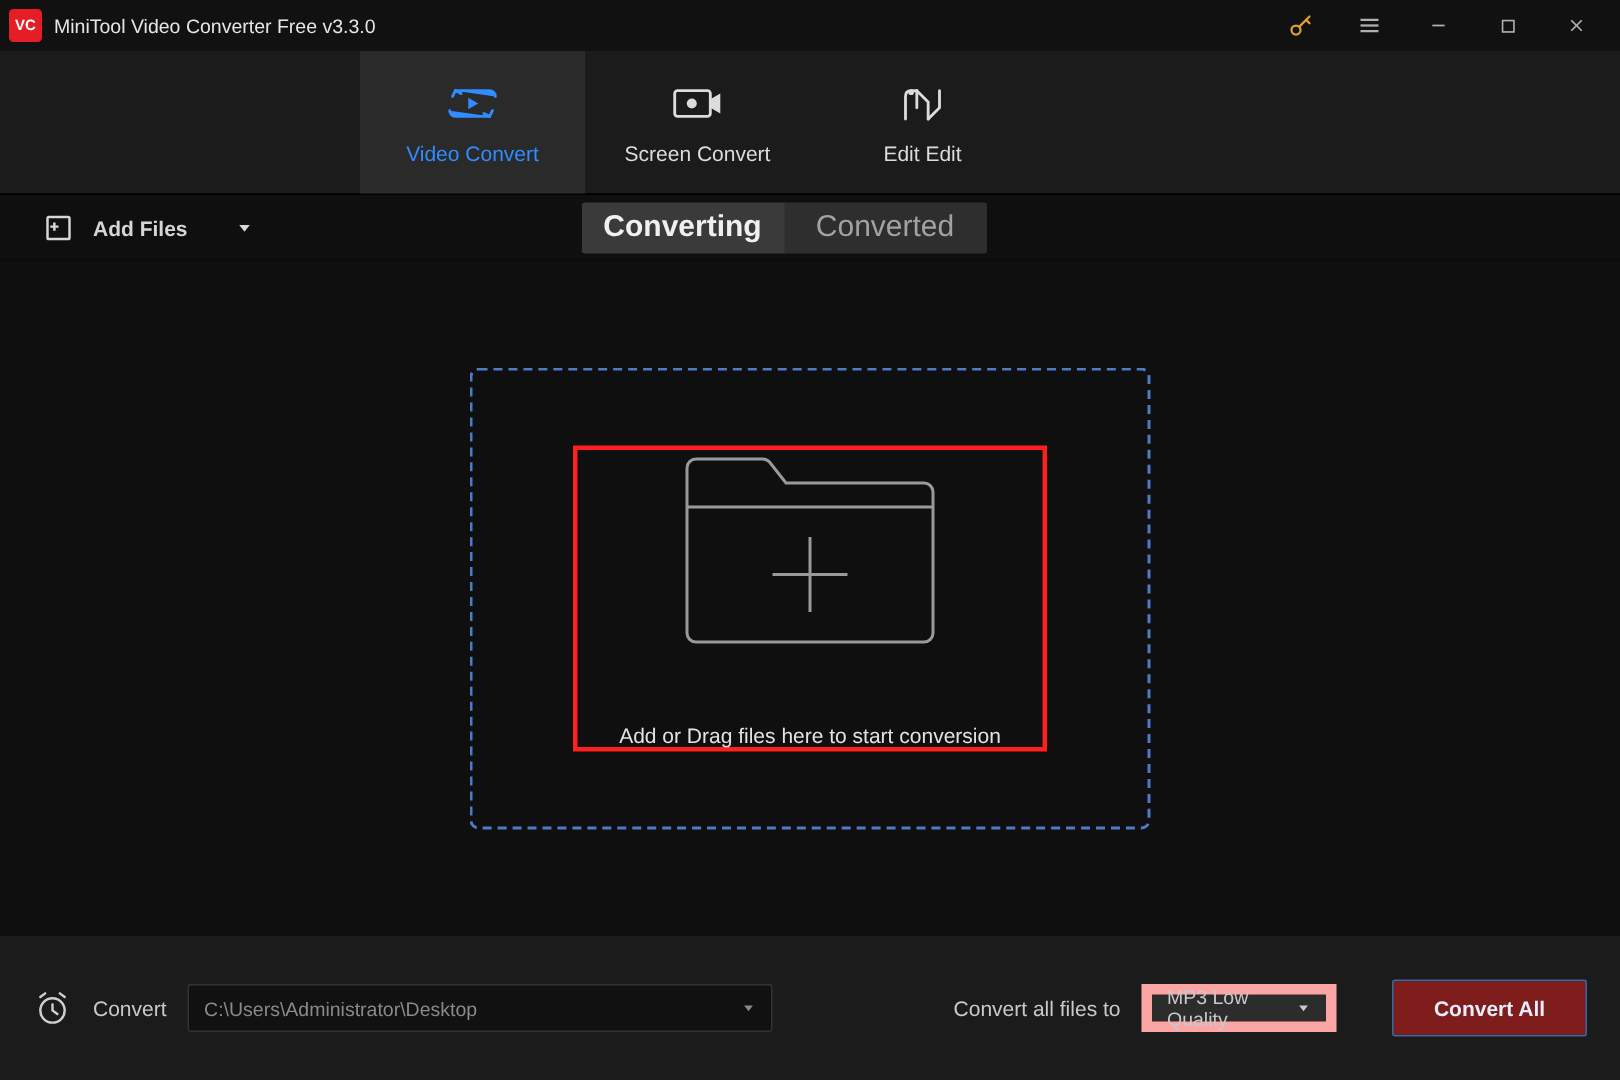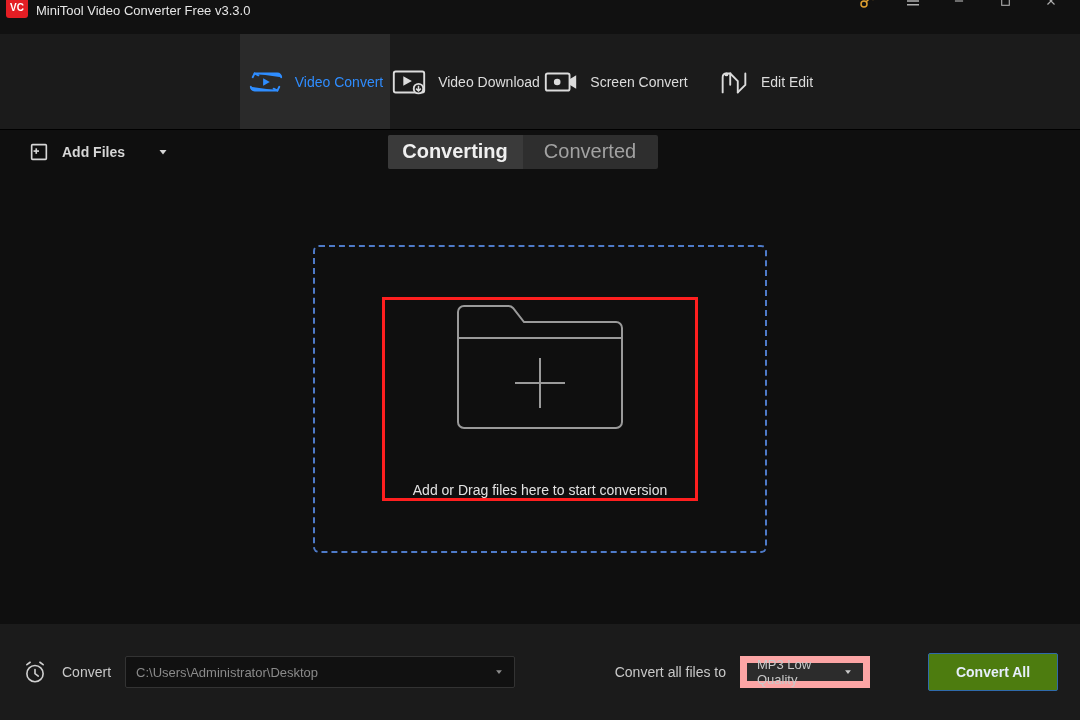--- a/index.html
+++ b/index.html
@@ -4,21 +4,21 @@
 <style>
   * { box-sizing: border-box; margin: 0; padding: 0; }
   html, body { width: 1080px; height: 720px; overflow: hidden; font-family: "Segoe UI", Arial, sans-serif; background: #000; }
   body { color: #ccc; }
 
   
   .titlebar {
     height: 34px;
     background: #111;
     display: flex;
-    align-items: flex-end;
+    align-items: center;
     padding: 16px 6px;
     font-size: 13px;
     color: #e6e6e6;
   }
   .titlebar .logo {
     width: 22px; height: 22px;
     background: #e41e24;
     border-radius: 3px;
     display: flex; align-items: center; justify-content: center;
     font-size: 10px; font-weight: bold; color: #fff;
@@ -36,20 +36,21 @@
   
   .nav {
     height: 95px;
     background: #1b1b1b;
     display: flex;
     padding-left: 240px;
   }
   .nav-tab {
     width: 150px;
     display: flex;
+    flex-direction: column;
     align-items: center;
     justify-content: center;
     gap: 10px;
     font-size: 14px;
     color: #dcdcdc;
     cursor: pointer;
   }
   .nav-tab.active {
     background: #2a2a2a;
     color: #2f8dff;
@@ -142,23 +143,23 @@
     width: 130px; height: 32px;
     background: #2c2c2c;
     border: 7px solid #fca5a5;
     display: flex; align-items: center;
     padding: 0 10px; gap: 8px;
     color: #c9c9c9; font-size: 13px;
     cursor: pointer;
   }
   .preset .val { flex: 1; }
   .convert-all {
-    margin-left: 44px;
+    margin-left: 23px;
     width: 130px; height: 38px;
-    background: #4d7c0f;
+    background: #7f1d1d;
     border: 1px solid #2f6aab;
     border-radius: 2px;
     display: flex; align-items: center; justify-content: center;
     color: #e6eefb; font-size: 14px; font-weight: 600;
     cursor: pointer;
   }
   svg { display: block; }
 </style>
 </head>
 <body>
@@ -204,31 +205,20 @@
     <span class="icon-wrap">
       <svg width="38" height="30" viewBox="0 0 40 30" fill="none" stroke="#2f8dff" stroke-width="2.2" stroke-linecap="round">
         <path d="M8 6 H32 a4 4 0 0 1 4 4"></path>
         <polyline points="6,10 8,6 12,8" fill="none"></polyline>
         <path d="M32 24 H8 a4 4 0 0 1 -4 -4"></path>
         <polyline points="34,20 32,24 28,22" fill="none"></polyline>
         <polygon points="17,11 17,19 24,15" fill="#2f8dff" stroke="none"></polygon>
       </svg>
     </span>
     <span>Video Convert</span>
-  </div>
-  <div class="nav-tab">
-    <span class="icon-wrap">
-      <svg width="38" height="30" viewBox="0 0 40 30" fill="none" stroke="#dcdcdc" stroke-width="2">
-        <rect x="4" y="4" width="32" height="22" rx="2"></rect>
-        <polygon points="14,9 14,19 23,14" fill="#dcdcdc" stroke="none"></polygon>
-        <circle cx="30" cy="22" r="5" fill="#1b1b1b"></circle>
-        <path d="M30 19 v5 M27.5 22 l2.5 2.5 l2.5 -2.5" stroke-width="1.6"></path>
-      </svg>
-    </span>
-    <span>Video Download</span>
   </div>
   <div class="nav-tab">
     <span class="icon-wrap">
       <svg width="38" height="30" viewBox="0 0 40 30" fill="none" stroke="#dcdcdc" stroke-width="2">
         <rect x="4" y="6" width="25" height="18" rx="2"></rect>
         <path d="M29 12 L36 8 V22 L29 18 Z" fill="#dcdcdc" stroke="none"></path>
         <circle cx="16" cy="15" r="3.5" fill="#dcdcdc" stroke="none"></circle>
       </svg>
     </span>
     <span>Screen Convert</span>

